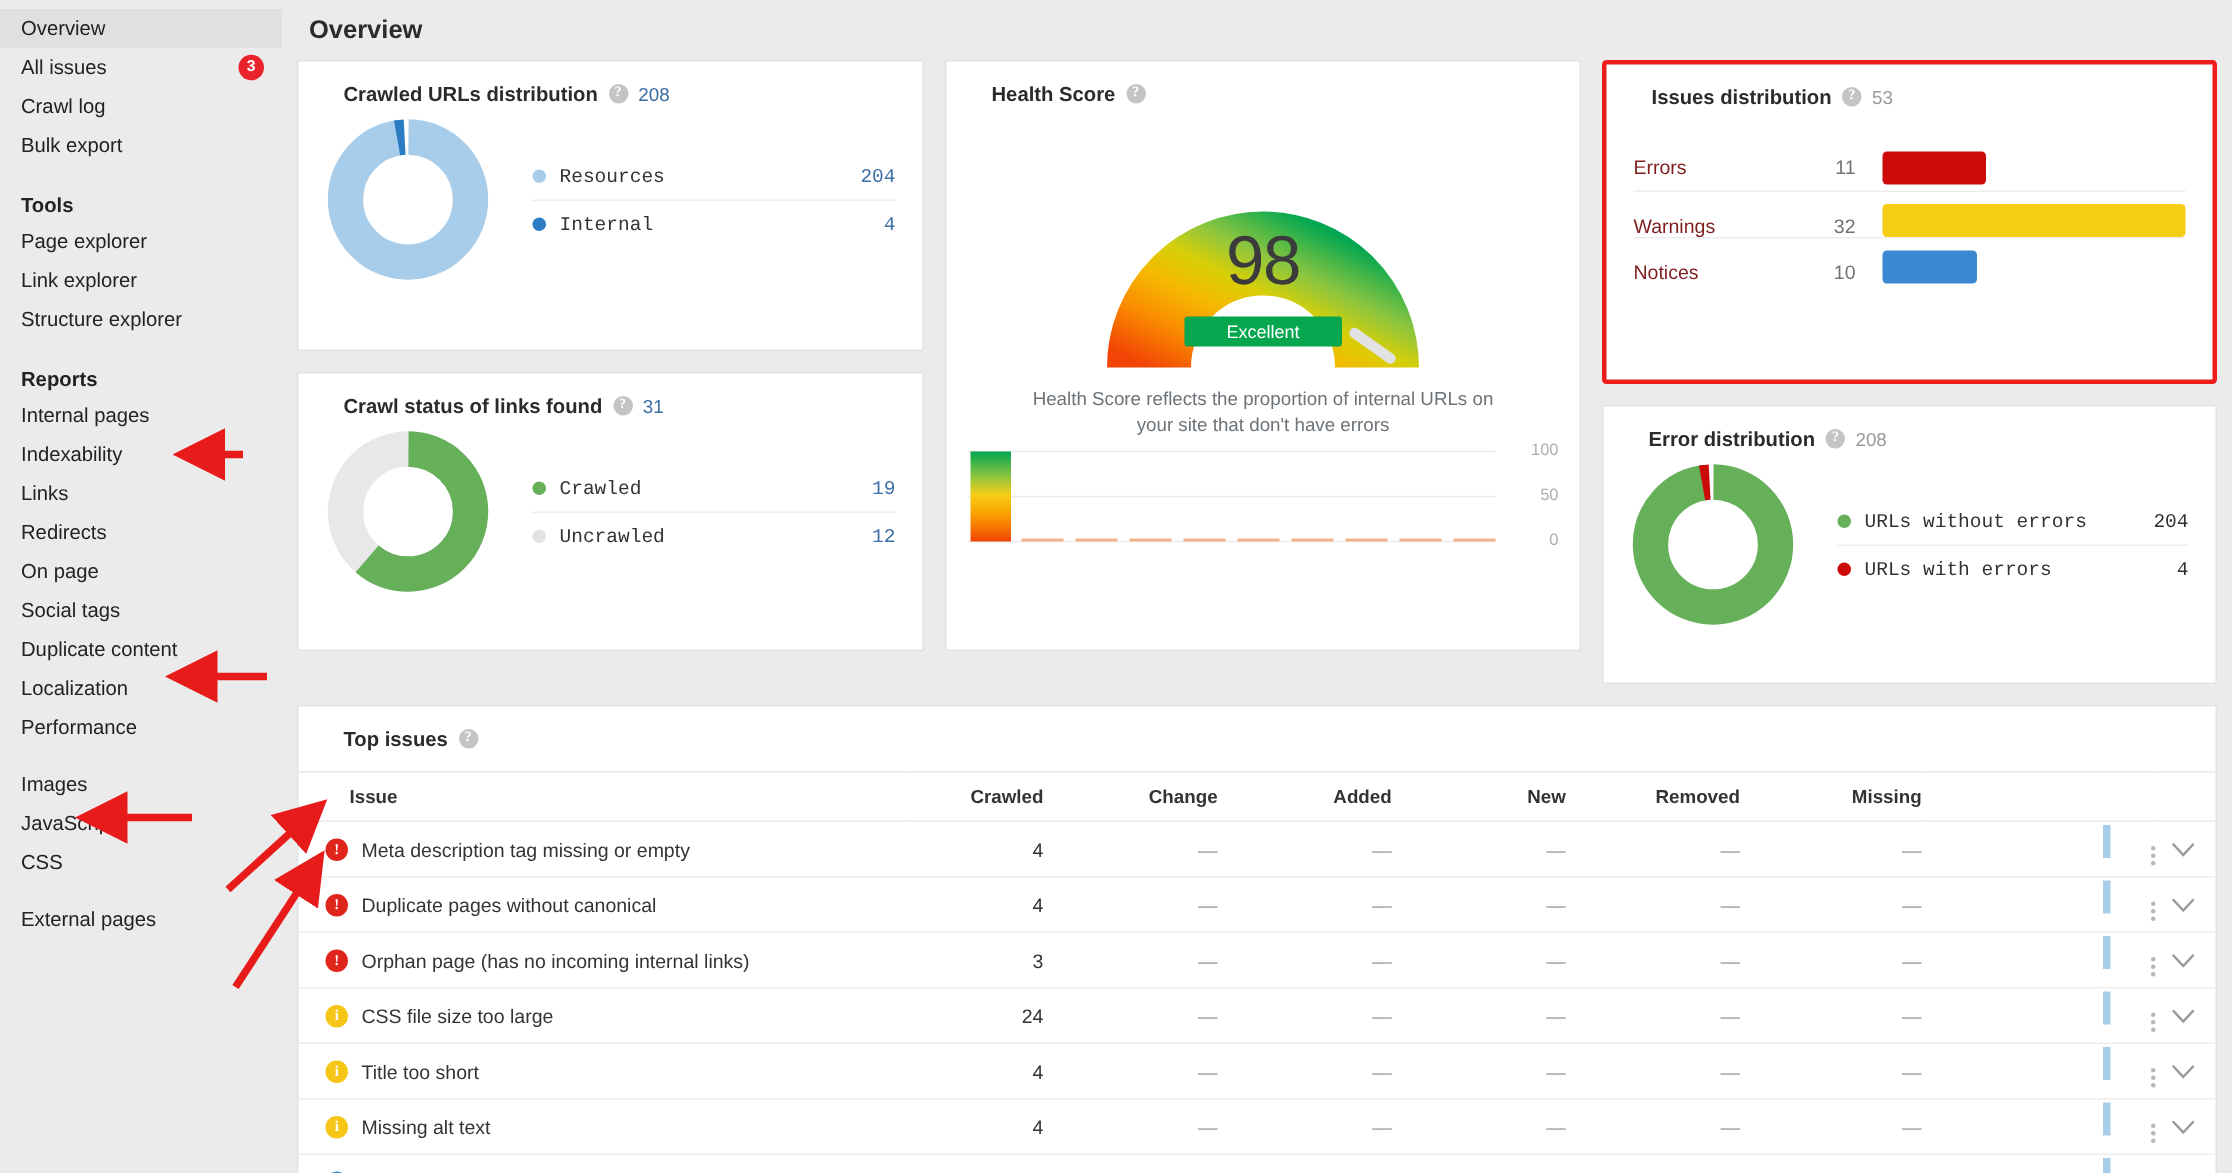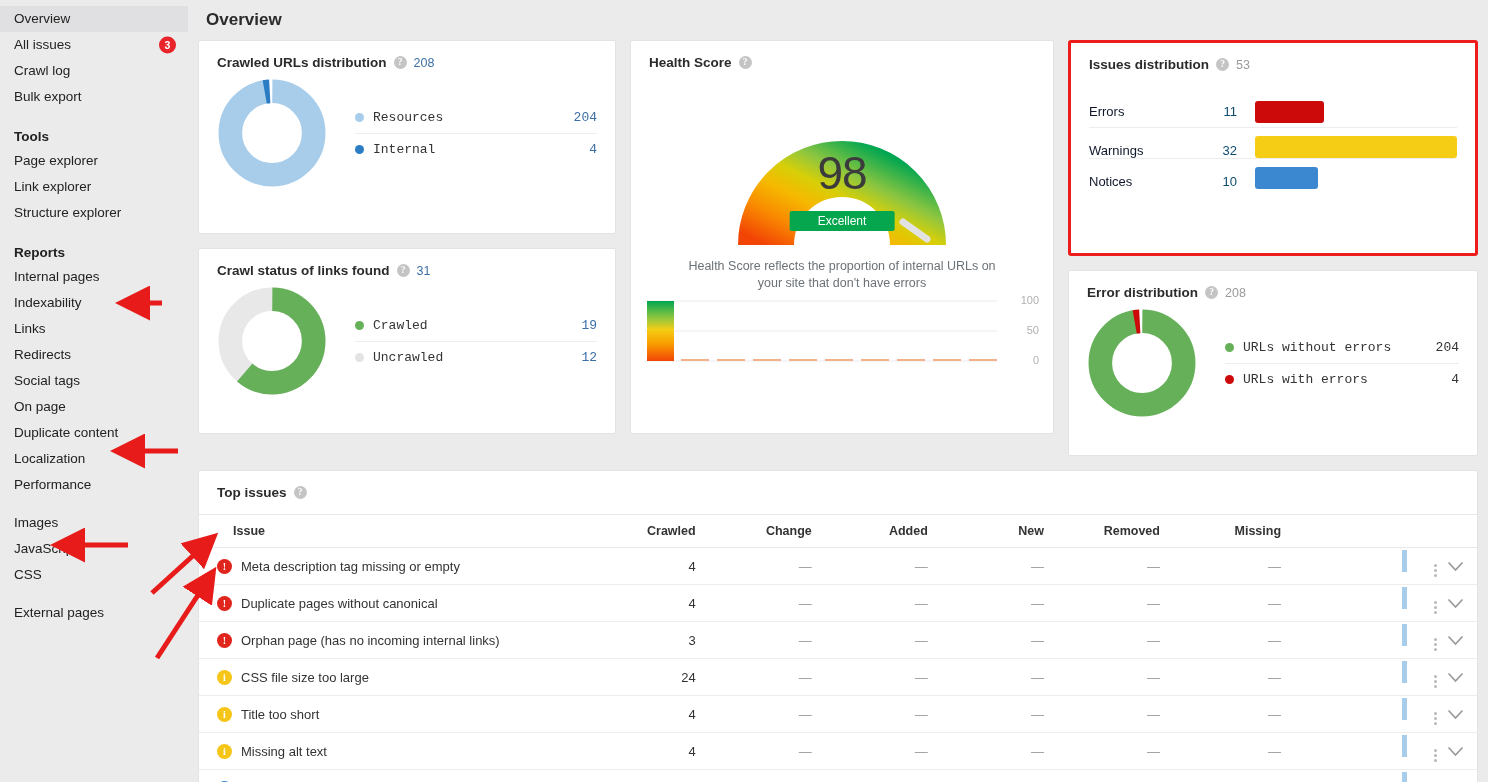--- a/index.html
+++ b/index.html
@@ -62,21 +62,21 @@
   .row { display:flex; gap:14px; }
   .card {
     background:#fff;
     border:1px solid #e3e3e3;
     border-radius:2px;
     position:relative;
   }
   .card.highlight { border:3px solid #ee1c1c; border-radius:3px; }
   .card-title {
     font-size:13.5px; font-weight:bold; color:#2b2b2b;
-    padding:14px 0 0 18px;
+    padding:14px 0 0 30px;
     display:flex; align-items:center; gap:7px;
   }
   .help-icon {
     display:inline-block;
     width:13px; height:13px; border-radius:50%;
     background:#c4c4c4; color:#fff;
     font-size:9.5px; font-weight:bold;
     text-align:center; line-height:13px;
     font-family:"Liberation Serif", serif;
     cursor:pointer;
@@ -120,22 +120,22 @@
   .spark-ticks span {
     position:absolute; right:0; font-size:11px; color:#b0b0b0;
   }
 
   
   .bars { padding:24px 18px 14px 18px; }
   .bar-row {
     display:flex; align-items:center; height:31px; font-size:13px;
   }
   .bar-row + .bar-row { border-top:1px solid #ededed;align-items:flex-end; }
-  .bar-name { width:126px; color:#0f172a; }
-  .bar-num { width:40px; text-align:right; color:#0c4a6e; padding-right:18px; }
+  .bar-name { width:126px; color:#7f1d1d; }
+  .bar-num { width:40px; text-align:right; color:#737373; padding-right:18px; }
   .bar-track { flex:1; position:relative; height:22px; }
   .bar-fill { position:absolute; left:0; top:0; height:22px; border-radius:3px; }
 
   
   #issues-card { margin-top:14px; }
   table { width:100%; border-collapse:collapse; }
   th {
     font-size:12.5px; font-weight:bold; color:#333;
     padding:9px 0; text-align:right;
     border-bottom:1px solid #e8e8e8;
@@ -224,24 +224,24 @@
   <div class="nav-item">
     <span>Indexability</span>
   </div>
   <div class="nav-item">
     <span>Links</span>
   </div>
   <div class="nav-item">
     <span>Redirects</span>
   </div>
   <div class="nav-item">
+    <span>On page</span>
+  </div>
+  <div class="nav-item">
     <span>Social tags</span>
-  </div>
-  <div class="nav-item">
-    <span>On page</span>
   </div>
   <div class="nav-item">
     <span>Duplicate content</span>
   </div>
   <div class="nav-item">
     <span>Localization</span>
   </div>
   <div class="nav-item">
     <span>Performance</span>
   </div>

